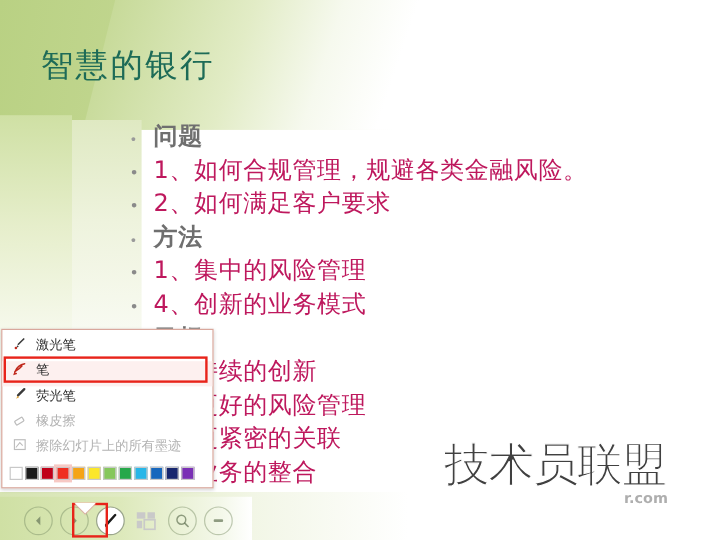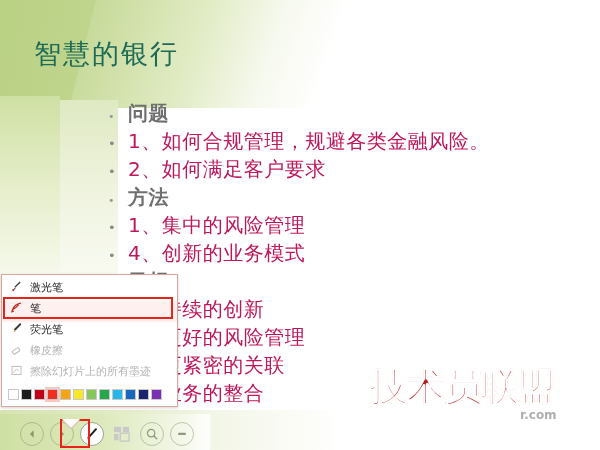--- a/index.html
+++ b/index.html
@@ -189,22 +189,22 @@
 
   
   .wm {
     position: absolute;
     left: 370px; top: 368px;
     z-index: 20;
     user-select: none;
   }
   .wm-cn {
     font-size: 38px;
-    font-weight: bold;
-    color: #b91c1c;
+    font-weight: normal;
+    color: #404040;
     letter-spacing: -1px;
     line-height: 38px;
     -webkit-text-stroke: 1px #ffffff;
   }
   .wm-url {
     margin-top: 2px;
     background: #2cb464;
     color: #ffffff;
     font-size: 15px;
     font-weight: bold;

